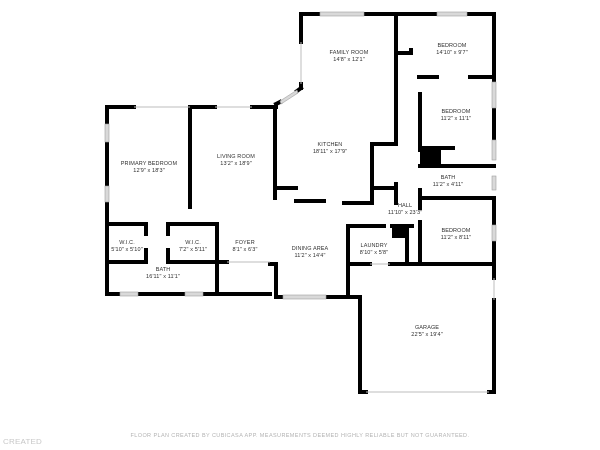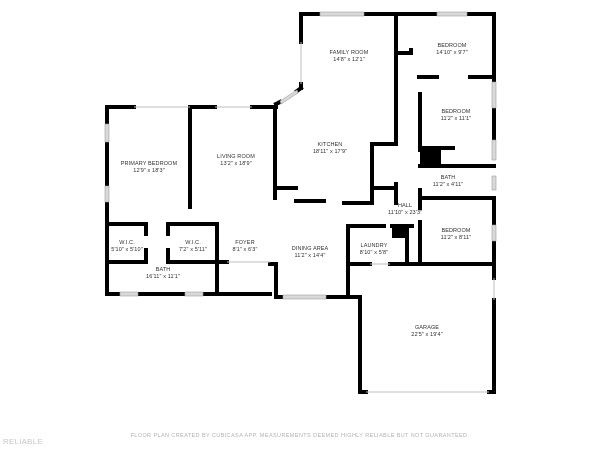--- a/index.html
+++ b/index.html
@@ -187,13 +187,13 @@
     <span>BATH</span>
     <span class="dim">16'11" x 11'1"</span>
   </div>
   <div class="lbl" style="left:427px;top:324px;">
     <span>GARAGE</span>
     <span class="dim">22'5" x 19'4"</span>
   </div>
 </div>
 
 <div class="footer">FLOOR PLAN CREATED BY CUBICASA APP. MEASUREMENTS DEEMED HIGHLY RELIABLE BUT NOT GUARANTEED.</div>
-<div class="brand">RELIABLE</div>
+<div class="brand">CREATED</div>
 
 </body></html>

